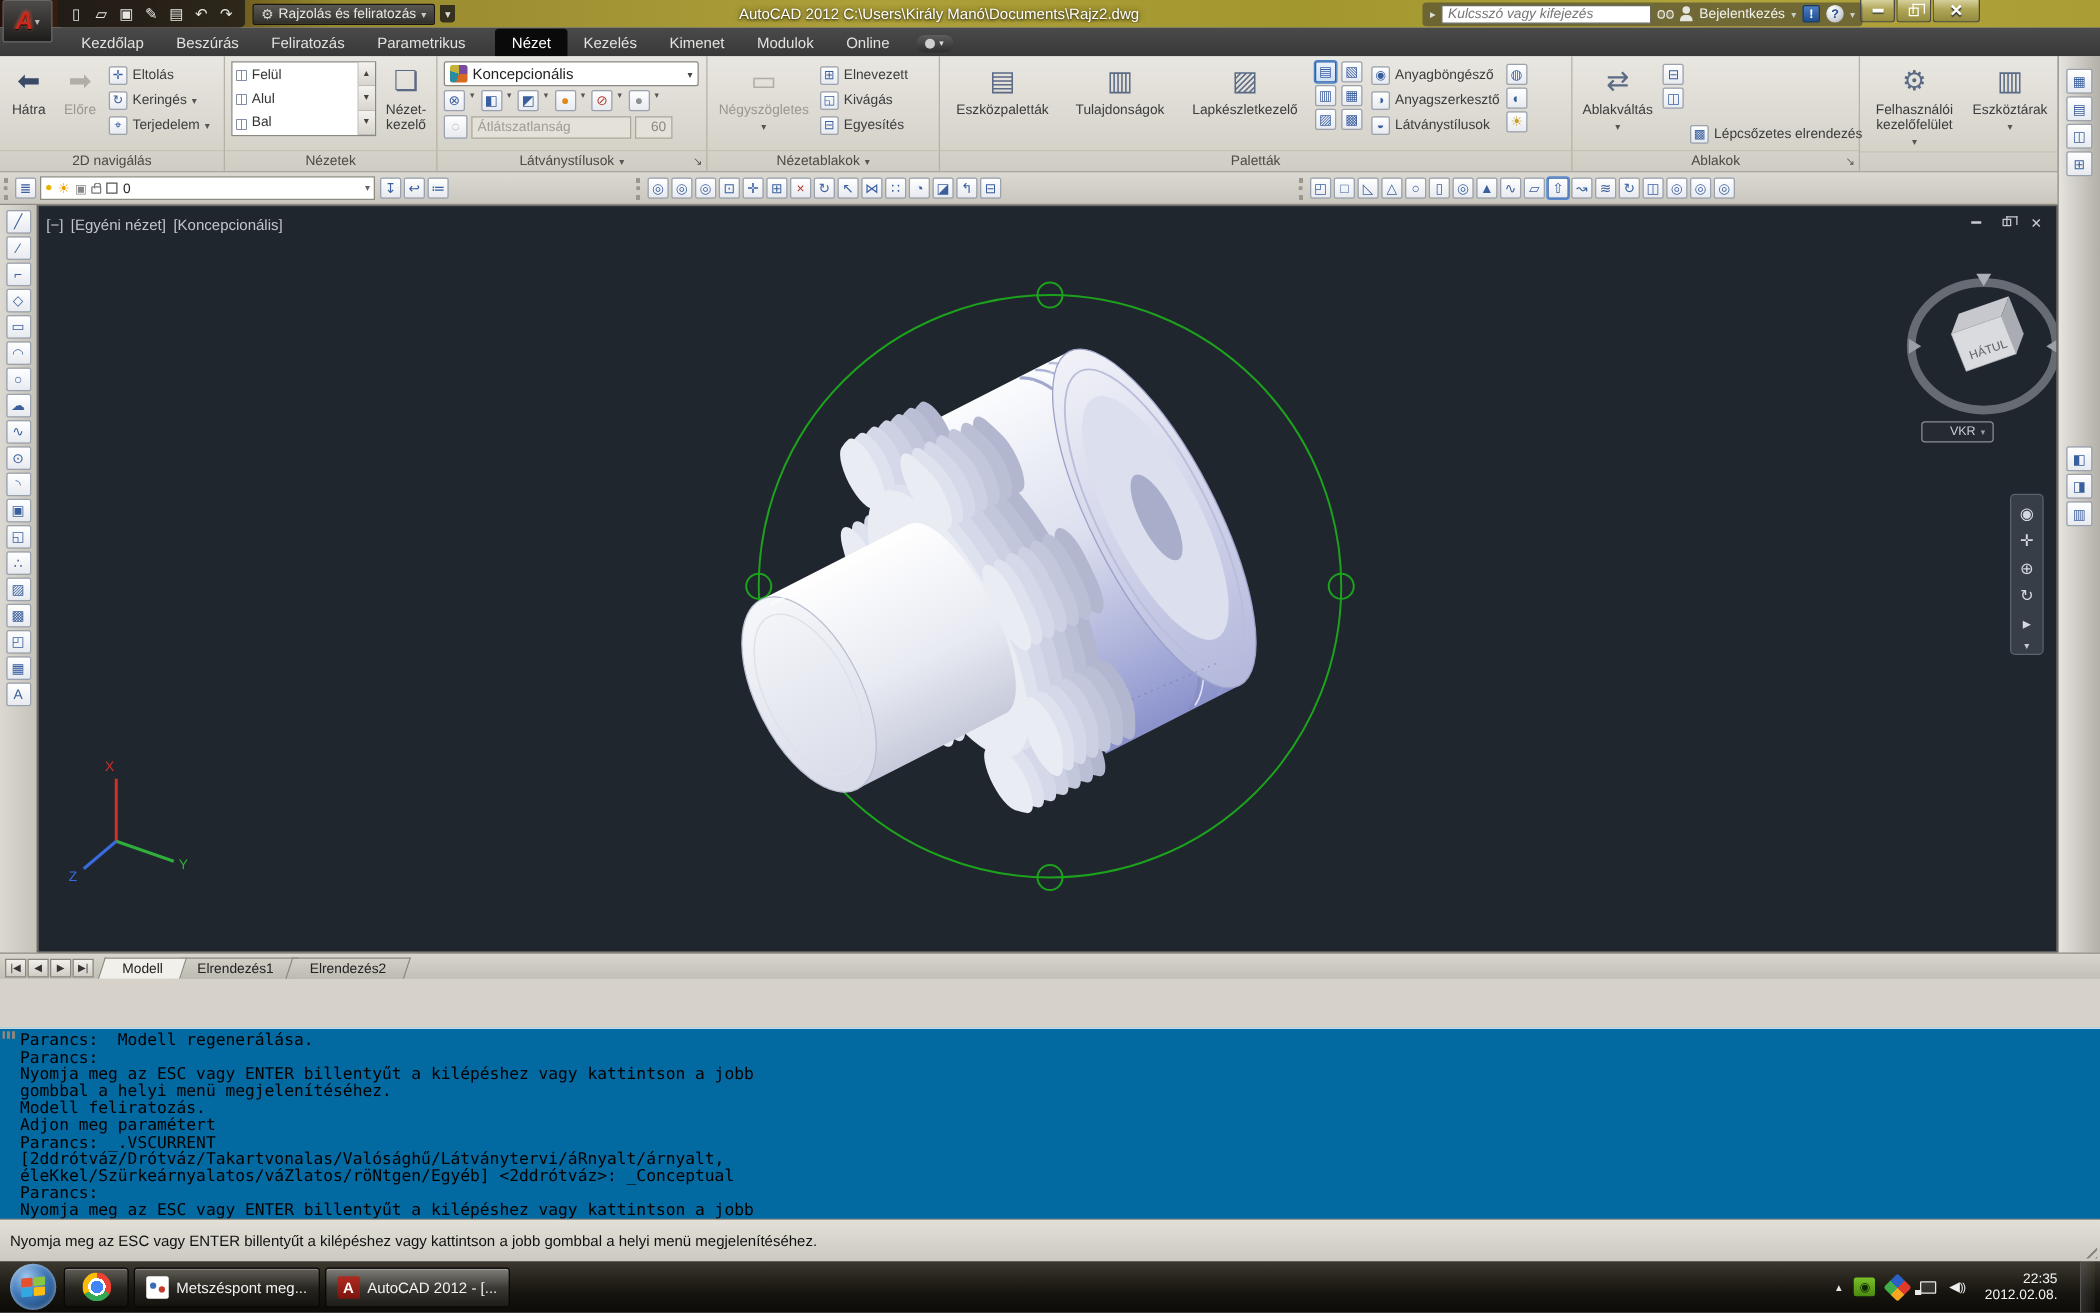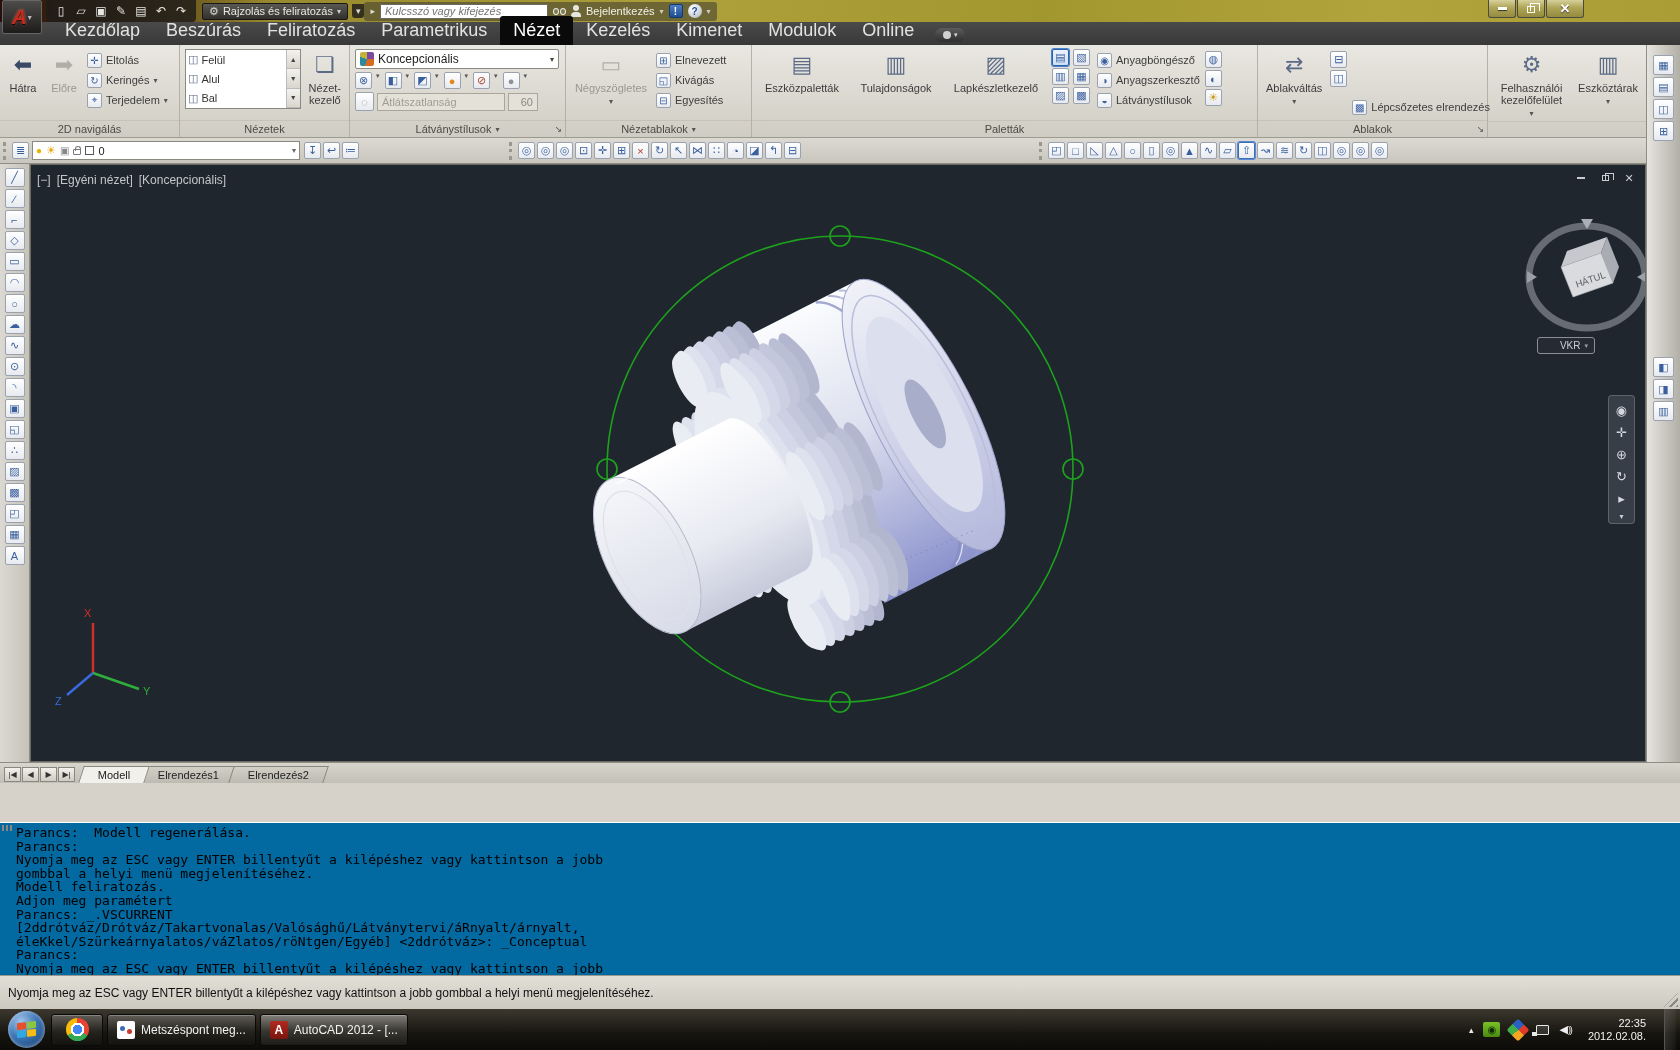--- a/index.html
+++ b/index.html
@@ -46,22 +46,22 @@
     display:flex; align-items:center; justify-content:center; cursor:pointer; border-radius:0 0 3px 3px; margin-left:1px; position:relative; }
   .wb .bar { width:9px; height:3px; background:#fff; box-shadow:0 1px 1px #333; }
   .wb .rest { width:8px; height:7px; border:1px solid #fff; position:relative; margin-top:2px; }
   .wb .rest::before { content:''; position:absolute; left:2px; top:-4px; width:8px; height:7px; border:1px solid #fff; border-bottom:none; }
   .wb.close { width:38px; }
   .wb .x { color:#fff; font-size:13px; font-weight:bold; text-shadow:0 1px 1px #333; line-height:1; }
 
   
   .tabrow { position:absolute; left:0; top:22px; width:1680px; height:23px; background:linear-gradient(#4a4a4a,#383838);
     display:flex; align-items:flex-end; padding-left:52px; }
-  .rtab { color:#e2e2e0; font-size:18px; padding:4px 13px 4px; cursor:pointer; }
-  .rtab.active { background:#0a0a0a; color:#fff; border-radius:3px 3px 0 0; }
+  .rtab { color:#e2e2e0; font-size:12px; padding:4px 13px 4px; cursor:pointer; }
+  .rtab.active { background:#0a0a0a; color:#fff; border-radius:3px 3px 0 0;margin-left:11px; }
   .tab-extra { margin-left:8px; margin-bottom:3px; width:30px; height:14px; background:linear-gradient(#5c5c5c,#2e2e2e);
     border-radius:7px; display:flex; align-items:center; justify-content:center; gap:3px; cursor:pointer; }
   .tab-extra .dot { width:8px; height:8px; border-radius:50%; background:#cfcfcf; }
   .tab-extra .dd { color:#ddd; font-size:7px; }
 
   
   .ribbon { position:absolute; left:0; top:45px; width:1646px; height:93px;
     background:linear-gradient(#e9e7e1,#d8d5cd 70%,#cfccc4); border-bottom:1px solid #9d9a90; display:flex; }
   .panel { height:100%; border-right:1px solid #b5b1a6; display:flex; flex-direction:column; position:relative; }
   .panel-body { flex:1; display:flex; align-items:flex-start; padding:4px 5px 0; gap:5px; }
@@ -224,20 +224,21 @@
         <span class="chip qatchip">▤</span>
         <span class="chip qatchip">↶</span>
         <span class="chip qatchip">↷</span>
       </div>
     <div class="workspace" style="margin-left:6px;">
       <span class="gear">⚙</span>
       <span>Rajzolás és feliratozás</span>
       <span class="dd">▾</span>
     </div>
     <span class="qat-expand">▾</span>
+    <div class="apptitle">AutoCAD 2012    C:\Users\Király Manó\Documents\Rajz2.dwg</div>
     <div class="tb-right">
       <span class="expander">▸</span>
       <input class="search" placeholder="Kulcsszó vagy kifejezés" style="">
       <span class="binocs">
           <i></i>
           <i></i>
         </span>
       <span class="person"></span>
       <span class="signin">Bejelentkezés</span>
       <span class="dd">▾</span>

